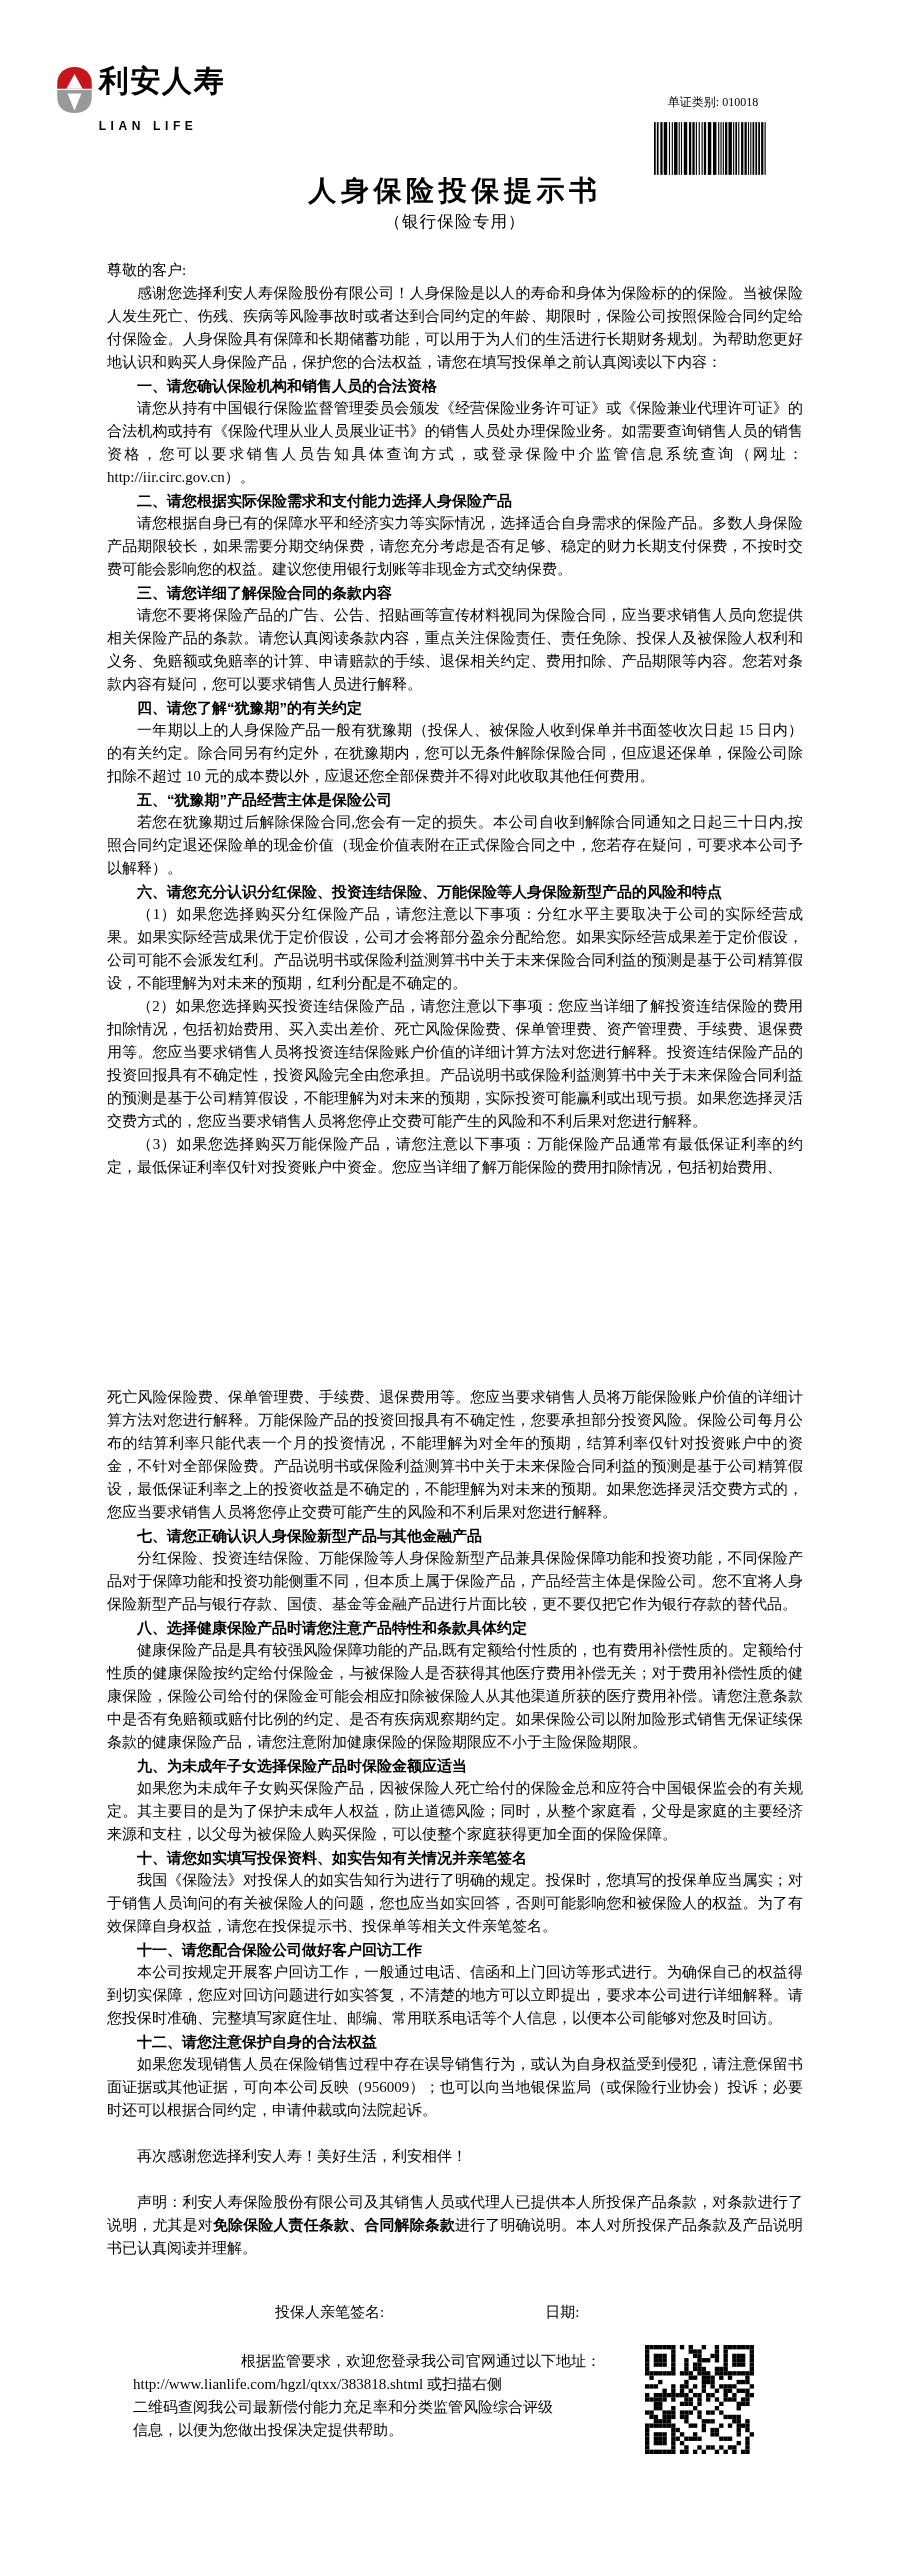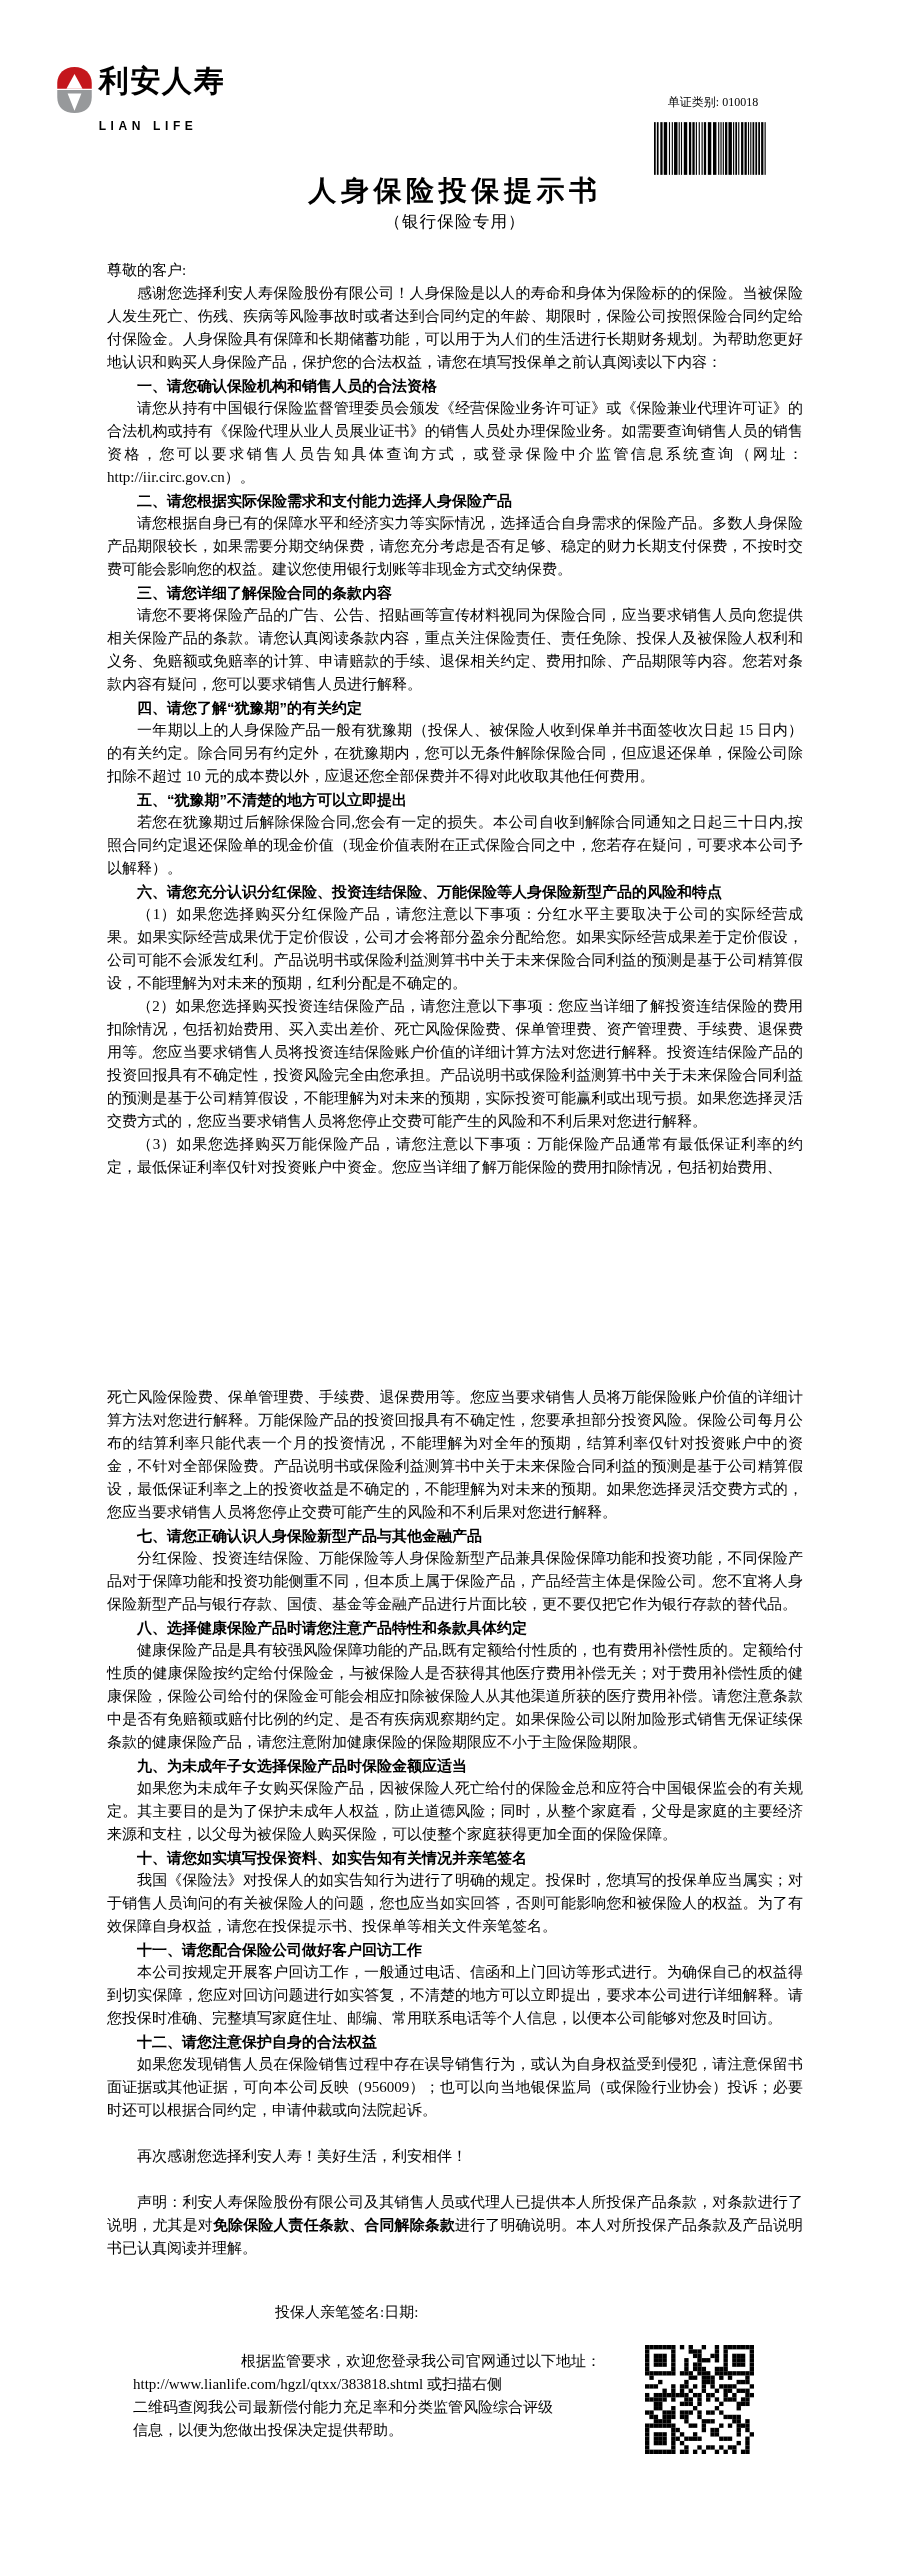--- a/index.html
+++ b/index.html
@@ -34,21 +34,21 @@
   .para.noindent{text-indent:0;}
   .para.gap{margin-top:23px;}
   .sec-heading{margin:0;font-size:15px;line-height:23px;text-indent:2em;text-align:left;
                font-family:"Liberation Sans","DejaVu Sans",sans-serif;font-weight:bold;}
   .pagebreak{height:207px;}
   .b{font-weight:bold;}
 
   
   .sign-row{margin-top:41px;display:flex;text-align:left;}
   .sign-label{margin-left:168px;}
-  .date-label{}
+  .date-label{margin-left:161px;}
 
   
   .footer{margin-top:26px;display:flex;align-items:flex-start;}
   .footer-textcol{margin-left:26px;width:468px;text-align:left;}
   .footer-line{margin:0;line-height:23px;}
   .footer-line.center{text-align:right;}
   .qr{width:109px;height:109px;margin-left:44px;margin-top:-4.6px;}
 </style>
 </head>
 <body>
@@ -118,21 +118,21 @@
     <div id="blocks">
         <p class="para">感谢您选择利安人寿保险股份有限公司！人身保险是以人的寿命和身体为保险标的的保险。当被保险人发生死亡、伤残、疾病等风险事故时或者达到合同约定的年龄、期限时，保险公司按照保险合同约定给付保险金。人身保险具有保障和长期储蓄功能，可以用于为人们的生活进行长期财务规划。为帮助您更好地认识和购买人身保险产品，保护您的合法权益，请您在填写投保单之前认真阅读以下内容：</p>
         <h2 class="sec-heading">一、请您确认保险机构和销售人员的合法资格</h2>
         <p class="para">请您从持有中国银行保险监督管理委员会颁发《经营保险业务许可证》或《保险兼业代理许可证》的合法机构或持有《保险代理从业人员展业证书》的销售人员处办理保险业务。如需要查询销售人员的销售资格，您可以要求销售人员告知具体查询方式，或登录保险中介监管信息系统查询（网址：http://iir.circ.gov.cn）。</p>
         <h2 class="sec-heading">二、请您根据实际保险需求和支付能力选择人身保险产品</h2>
         <p class="para">请您根据自身已有的保障水平和经济实力等实际情况，选择适合自身需求的保险产品。多数人身保险产品期限较长，如果需要分期交纳保费，请您充分考虑是否有足够、稳定的财力长期支付保费，不按时交费可能会影响您的权益。建议您使用银行划账等非现金方式交纳保费。</p>
         <h2 class="sec-heading">三、请您详细了解保险合同的条款内容</h2>
         <p class="para">请您不要将保险产品的广告、公告、招贴画等宣传材料视同为保险合同，应当要求销售人员向您提供相关保险产品的条款。请您认真阅读条款内容，重点关注保险责任、责任免除、投保人及被保险人权利和义务、免赔额或免赔率的计算、申请赔款的手续、退保相关约定、费用扣除、产品期限等内容。您若对条款内容有疑问，您可以要求销售人员进行解释。</p>
         <h2 class="sec-heading">四、请您了解“犹豫期”的有关约定</h2>
         <p class="para">一年期以上的人身保险产品一般有犹豫期（投保人、被保险人收到保单并书面签收次日起 15 日内）的有关约定。除合同另有约定外，在犹豫期内，您可以无条件解除保险合同，但应退还保单，保险公司除扣除不超过 10 元的成本费以外，应退还您全部保费并不得对此收取其他任何费用。</p>
-        <h2 class="sec-heading">五、“犹豫期”不清楚的地方可以立即提出</h2>
+        <h2 class="sec-heading">五、“犹豫期”产品经营主体是保险公司</h2>
         <p class="para">若您在犹豫期过后解除保险合同,您会有一定的损失。本公司自收到解除合同通知之日起三十日内,按照合同约定退还保险单的现金价值（现金价值表附在正式保险合同之中，您若存在疑问，可要求本公司予以解释）。</p>
         <h2 class="sec-heading">六、请您充分认识分红保险、投资连结保险、万能保险等人身保险新型产品的风险和特点</h2>
         <p class="para">（1）如果您选择购买分红保险产品，请您注意以下事项：分红水平主要取决于公司的实际经营成果。如果实际经营成果优于定价假设，公司才会将部分盈余分配给您。如果实际经营成果差于定价假设，公司可能不会派发红利。产品说明书或保险利益测算书中关于未来保险合同利益的预测是基于公司精算假设，不能理解为对未来的预期，红利分配是不确定的。</p>
         <p class="para">（2）如果您选择购买投资连结保险产品，请您注意以下事项：您应当详细了解投资连结保险的费用扣除情况，包括初始费用、买入卖出差价、死亡风险保险费、保单管理费、资产管理费、手续费、退保费用等。您应当要求销售人员将投资连结保险账户价值的详细计算方法对您进行解释。投资连结保险产品的投资回报具有不确定性，投资风险完全由您承担。产品说明书或保险利益测算书中关于未来保险合同利益的预测是基于公司精算假设，不能理解为对未来的预期，实际投资可能赢利或出现亏损。如果您选择灵活交费方式的，您应当要求销售人员将您停止交费可能产生的风险和不利后果对您进行解释。</p>
         <p class="para">（3）如果您选择购买万能保险产品，请您注意以下事项：万能保险产品通常有最低保证利率的约定，最低保证利率仅针对投资账户中资金。您应当详细了解万能保险的费用扣除情况，包括初始费用、</p>
         <div class="pagebreak"></div>
         <p class="para noindent">死亡风险保险费、保单管理费、手续费、退保费用等。您应当要求销售人员将万能保险账户价值的详细计算方法对您进行解释。万能保险产品的投资回报具有不确定性，您要承担部分投资风险。保险公司每月公布的结算利率只能代表一个月的投资情况，不能理解为对全年的预期，结算利率仅针对投资账户中的资金，不针对全部保险费。产品说明书或保险利益测算书中关于未来保险合同利益的预测是基于公司精算假设，最低保证利率之上的投资收益是不确定的，不能理解为对未来的预期。如果您选择灵活交费方式的，您应当要求销售人员将您停止交费可能产生的风险和不利后果对您进行解释。</p>
         <h2 class="sec-heading">七、请您正确认识人身保险新型产品与其他金融产品</h2>
         <p class="para">分红保险、投资连结保险、万能保险等人身保险新型产品兼具保险保障功能和投资功能，不同保险产品对于保障功能和投资功能侧重不同，但本质上属于保险产品，产品经营主体是保险公司。您不宜将人身保险新型产品与银行存款、国债、基金等金融产品进行片面比较，更不要仅把它作为银行存款的替代品。</p>
         <h2 class="sec-heading">八、选择健康保险产品时请您注意产品特性和条款具体约定</h2>

